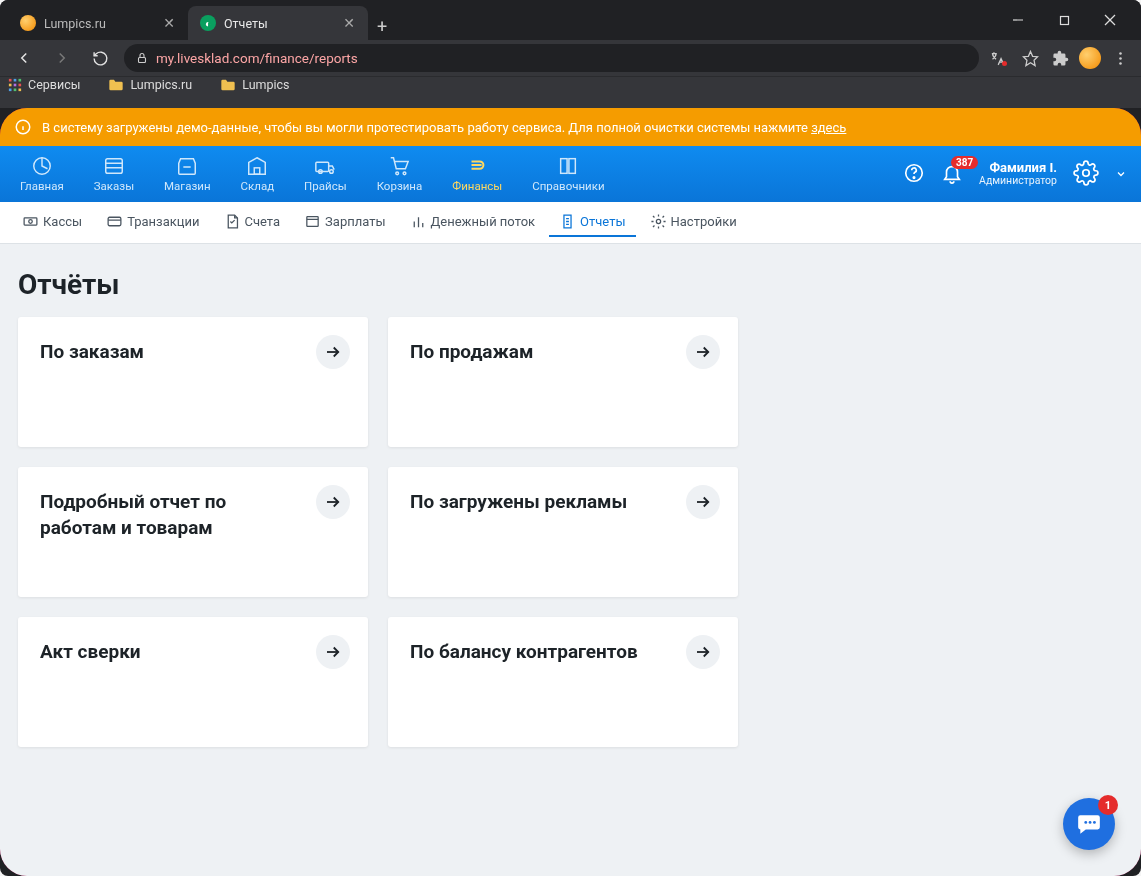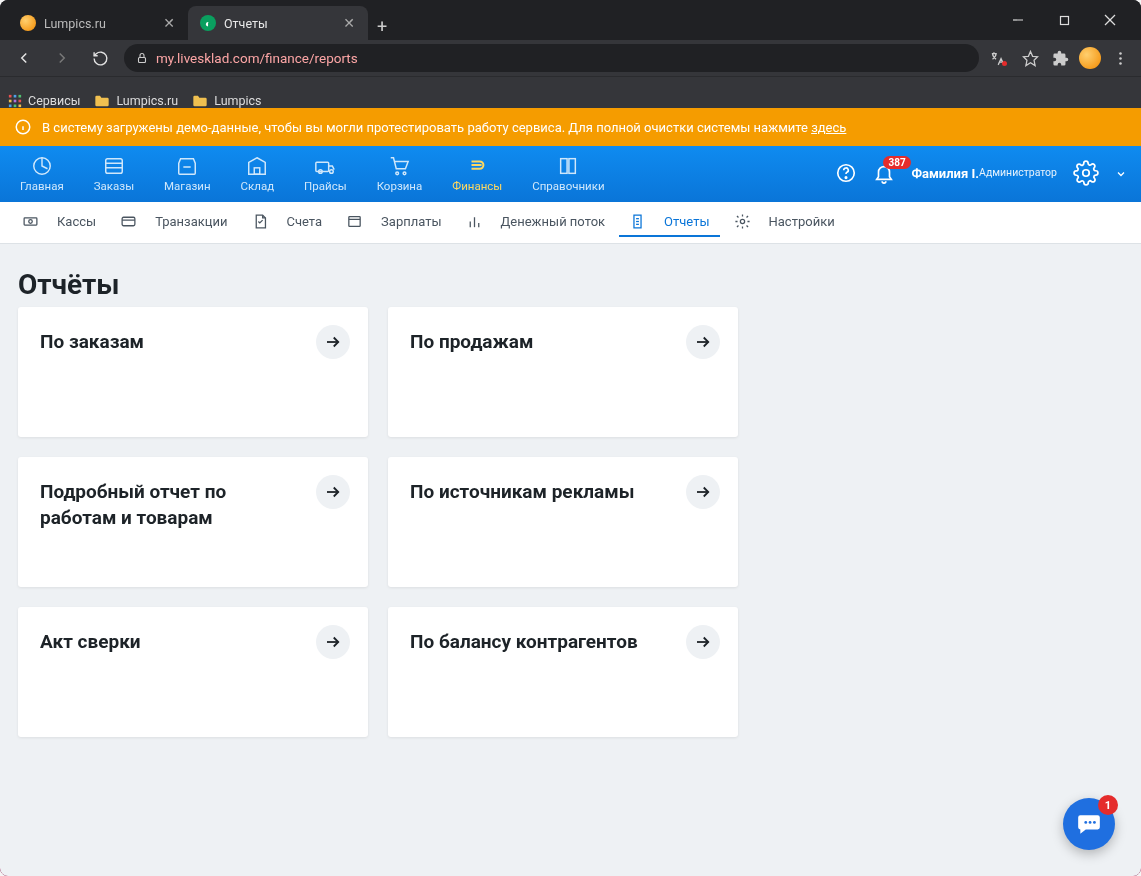--- a/index.html
+++ b/index.html
@@ -21,50 +21,50 @@
 
 .addrbar { height: 36px; background: #35363a; display:flex; align-items:center; padding: 0 10px; gap: 10px; }
 .navbtn { width: 28px; height: 28px; display:flex; align-items:center; justify-content:center; color:#e2e2e2; cursor:pointer; }
 .navbtn.dim { color:#777; }
 .omnibox { flex:1; background:#202124; height:28px; border-radius:14px; display:flex; align-items:center; padding:0 12px; gap:8px; color:#fca5a5; font-size:13.5px; }
 .addr-ext { display:flex; gap:8px; align-items:center; }
 .ext-icon { width:22px; height:22px; display:flex; align-items:center; justify-content:center; color:#ccc; }
 .avatar-icon { width:22px; height:22px; border-radius:50%; background: radial-gradient(circle at 35% 35%, #ffcf6e, #f28a00); }
 
 
-.bookbar { height: 32px; background:#35363a; border-top:1px solid #2a2b2e; display:flex; align-items:flex-end; padding:0 8px; gap:14px; font-size:12.5px; color:#ddd; }
+.bookbar { height: 32px; background:#35363a; border-top:1px solid #2a2b2e; display:flex; align-items:flex-start; padding:0 8px; gap:28px; font-size:12.5px; color:#ddd; }
 .bookmark { display:flex; align-items:center; gap:6px; cursor:pointer; }
 
 
-.content { flex:1; background:#be185d; display:flex; flex-direction:column; overflow:hidden; position:relative; }
+.content { flex:1; background:#be185d; display:flex; flex-direction:column; overflow:hidden; position:relative;border-radius:27px; }
 
 .banner { background:#f59c00; color:#fff; font-size:13px; display:flex; align-items:center; gap:10px; padding:10px 14px; }
 .banner a { color:#fff; text-decoration:underline; }
 
 
 .mainnav { background: linear-gradient(#0f8bf0,#0a75d8); height:56px; display:flex; align-items:center; padding:0 14px; gap:18px; color:#cfe7fb; font-size:11.5px; }
 .mn-item { display:flex; flex-direction:column; align-items:center; gap:2px; cursor:pointer; padding: 4px 6px; color:#cfe7fb; }
 .mn-item.active { color:#ffd860; }
 .mn-item svg { width:22px; height:22px; }
 .mn-right { margin-left:auto; display:flex; align-items:center; gap:16px; color:#fff; }
 .bell-wrap { position:relative; }
 .badge { position:absolute; top:-6px; left:10px; background:#e52c2c; color:#fff; font-size:10px; font-weight:bold; padding:1px 5px; border-radius:8px; }
-.user-block { display:flex; align-items:flex-start; line-height:1.15; }
+.user-block { display:flex; flex-direction:column; align-items:flex-end; line-height:1.15; }
 .user-name { font-weight:bold; font-size:13px; }
 .user-role { font-size:10.5px; opacity:.9; }
 
 
 .subnav { background:#fff; border-bottom:1px solid #dde2e6; height:42px; display:flex; align-items:center; padding:0 12px; gap:4px; font-size:13px; color:#4a5560; }
-.sn-item { display:flex; align-items:center; gap:18px; padding:5px 10px; cursor:pointer; border-bottom:2px solid transparent; }
+.sn-item { display:flex; align-items:center; gap:4px; padding:5px 10px; cursor:pointer; border-bottom:2px solid transparent; }
 .sn-item.active { color:#0a75d8; border-bottom-color:#0a75d8; }
 .sn-item svg { width:17px; height:17px; }
 
 
 .page { flex:1; padding:24px 18px 18px 18px; overflow:auto; background:#eef1f4; }
-.page h1 { font-size:28px; font-weight:700; color:#1d2328; margin-bottom:6px; }
+.page h1 { font-size:28px; font-weight:700; color:#1d2328; margin-bottom:16px; }
 .cards { display:grid; grid-template-columns: 350px 350px; gap:20px; }
 .card { background:#fff; border-radius:3px; box-shadow:0 1px 3px rgba(0,0,0,.08); padding:22px 22px 22px 22px; min-height:130px; position:relative; cursor:pointer; }
 .card-title { font-size:19px; font-weight:700; color:#1d2328; line-height:1.35; max-width:250px; }
 .card-arrow { position:absolute; top:18px; right:18px; width:34px; height:34px; border-radius:50%; background:#eef1f4; display:flex; align-items:center; justify-content:center; color:#1d2328; }
 
 
 .chat-fab { position:absolute; right:26px; bottom:26px; width:52px; height:52px; border-radius:50%; background:#1f6fe0; display:flex; align-items:center; justify-content:center; box-shadow:0 4px 12px rgba(0,0,0,.25); cursor:pointer; }
 .chat-fab .dot { position:absolute; top:-3px; right:-3px; width:20px; height:20px; border-radius:50%; background:#e52c2c; color:#fff; font-size:11px; font-weight:bold; display:flex; align-items:center; justify-content:center; }
 
 .lock-icon { width:12px; height:12px; }
@@ -368,21 +368,21 @@
         <div class="card">
           <div class="card-title">Подробный отчет по работам и товарам</div>
           <div class="card-arrow">
               <svg width="18" height="18" viewBox="0 0 24 24" fill="none" stroke="currentColor" stroke-width="2.4">
                 <line x1="4" y1="12" x2="19" y2="12"></line>
                 <polyline points="13 6 19 12 13 18"></polyline>
               </svg>
             </div>
         </div>
         <div class="card">
-          <div class="card-title">По источникам рекламы</div>
+          <div class="card-title">По загружены рекламы</div>
           <div class="card-arrow">
               <svg width="18" height="18" viewBox="0 0 24 24" fill="none" stroke="currentColor" stroke-width="2.4">
                 <line x1="4" y1="12" x2="19" y2="12"></line>
                 <polyline points="13 6 19 12 13 18"></polyline>
               </svg>
             </div>
         </div>
         <div class="card">
           <div class="card-title">Акт сверки</div>
           <div class="card-arrow">

